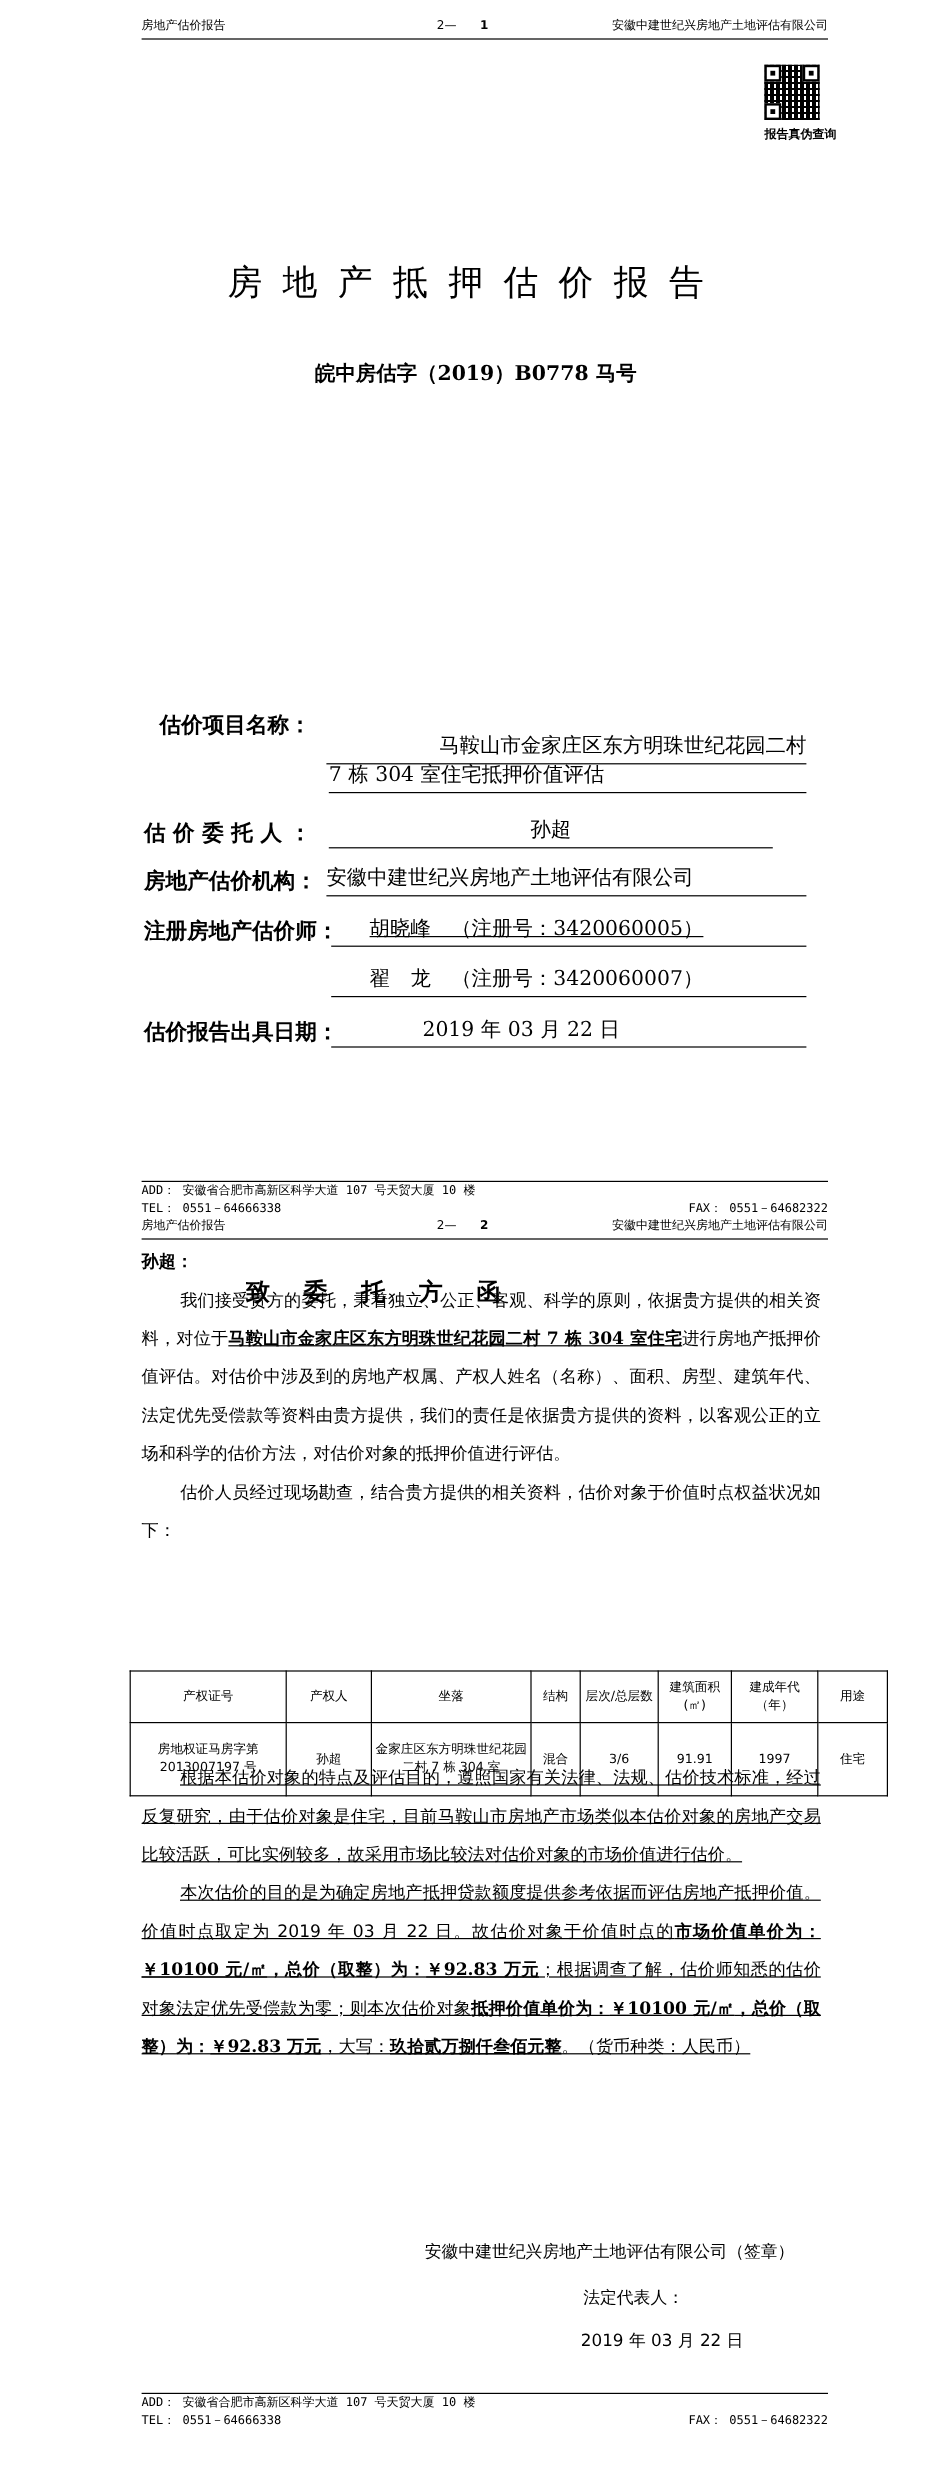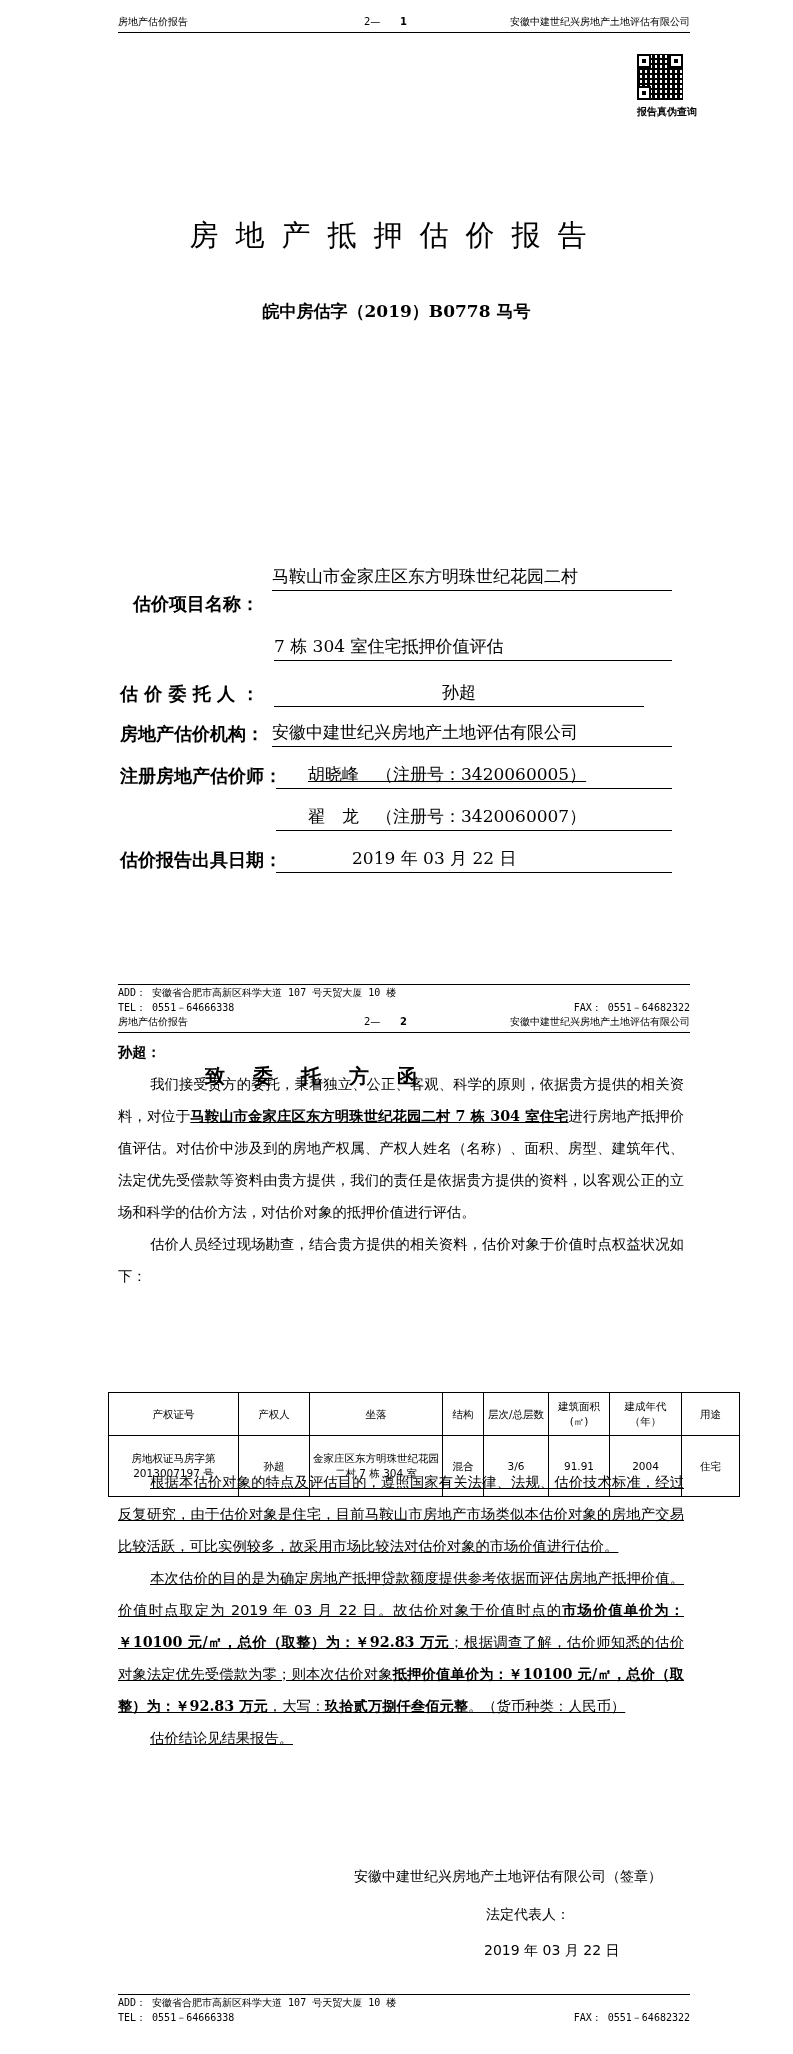--- a/index.html
+++ b/index.html
@@ -60,21 +60,21 @@
     <div class="f" style="right:0;top:0;"></div>
     <div class="f" style="left:0;bottom:0;"></div>
   </div>
   <div class="qr-label">报告真伪查询</div>
 </div>
 
 <div class="title">房地产抵押估价报告</div>
 <div class="subtitle">皖中房估字（2019）B0778 马号</div>
 
 <div class="field-label" style="top:592px;margin-left:13px;">估价项目名称：</div>
-<div class="field-val" style="left:272px; top:564px; width:400px;">马鞍山市金家庄区东方明珠世纪花园二村</div>
+<div class="field-val" style="left:272px; top:610px; width:400px;text-align:right;">马鞍山市金家庄区东方明珠世纪花园二村</div>
 <div class="field-val" style="left:274px; top:634px; width:398px;">7 栋 304 室住宅抵押价值评估</div>
 
 <div class="field-label" style="top:682px;">估 价 委 托 人 ：</div>
 <div class="field-val" style="left:274px; top:680px; width:370px; text-align:center;">孙超</div>
 
 <div class="field-label" style="top:722px;">房地产估价机构：</div>
 <div class="field-val" style="left:272px; top:720px; width:400px;">安徽中建世纪兴房地产土地评估有限公司</div>
 
 <div class="field-label" style="top:764px;">注册房地产估价师：</div>
 <div class="field-val" style="left:276px; top:762px; width:396px; padding-left:0; text-indent:32px;text-decoration:underline;">胡晓峰　（注册号：3420060005）</div>
@@ -115,30 +115,29 @@
     <td style="width:67px;">建成年代（年）</td>
     <td>用途</td>
   </tr>
   <tr class="d">
     <td>房地权证马房字第 2013007197 号</td>
     <td>孙超</td>
     <td>金家庄区东方明珠世纪花园二村 7 栋 304 室</td>
     <td>混合</td>
     <td>3/6</td>
     <td>91.91</td>
-    <td>2004</td>
+    <td>1997</td>
     <td>住宅</td>
   </tr>
 </tbody>
   </table>
 
 <div class="para" style="top:1466px;text-decoration:underline;">
   <div><span class="ind"></span><span>根据本估价对象的特点及评估目的，遵照国家有关法律、法规、估价技术标准，经过反复研究，由于估价对象是住宅，目前马鞍山市房地产市场类似本估价对象的房地产交易比较活跃，可比实例较多，故采用市场比较法对估价对象的市场价值进行估价。</span></div>
   <div><span class="ind"></span><span>本次估价的目的是为确定房地产抵押贷款额度提供参考依据而评估房地产抵押价值。价值时点取定为 2019 年 03 月 22 日。故估价对象于价值时点的</span><span class="b">市场价值单价为：</span><span class="b u">￥10100 元/㎡</span><span class="b">，总价（取整）为：</span><span class="b u">￥92.83 万元</span><span>；根据调查了解，估价师知悉的估价对象法定优先受偿款为零；则本次估价对象</span><span class="b">抵押价值单价为：</span><span class="b u">￥10100 元/㎡</span><span class="b">，总价（取整）为：</span><span class="b u">￥92.83 万元</span><span>，大写：</span><span class="b u">玖拾贰万捌仟叁佰元整</span><span>。（货币种类：人民币）</span></div>
-  <div><span class="ind"></span><span>估价结论见结果报告。</span></div>
 </div>
 
 <div class="sign" style="left:354px; top:1868px;">安徽中建世纪兴房地产土地评估有限公司（签章）</div>
 <div class="sign" style="left:486px; top:1906px;">法定代表人：</div>
 <div class="sign" style="left:484px; top:1942px;">2019 年 03 月 22 日</div>
 
 <div class="footer" style="top:1994px;">
   <div>ADD： 安徽省合肥市高新区科学大道 107 号天贸大厦 10 楼</div>
   <div><span>TEL： 0551－64666338</span><span class="fax">FAX： 0551－64682322</span></div>
 </div>

